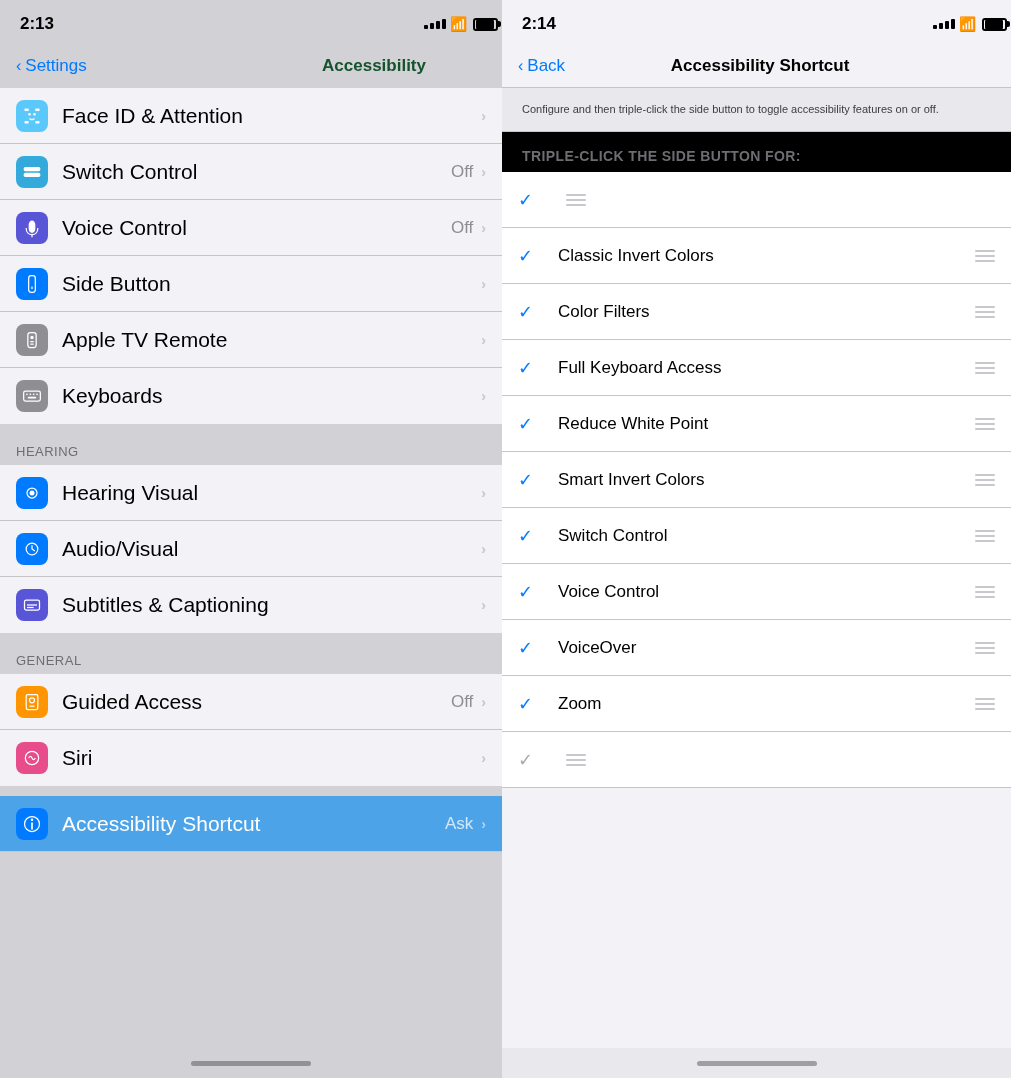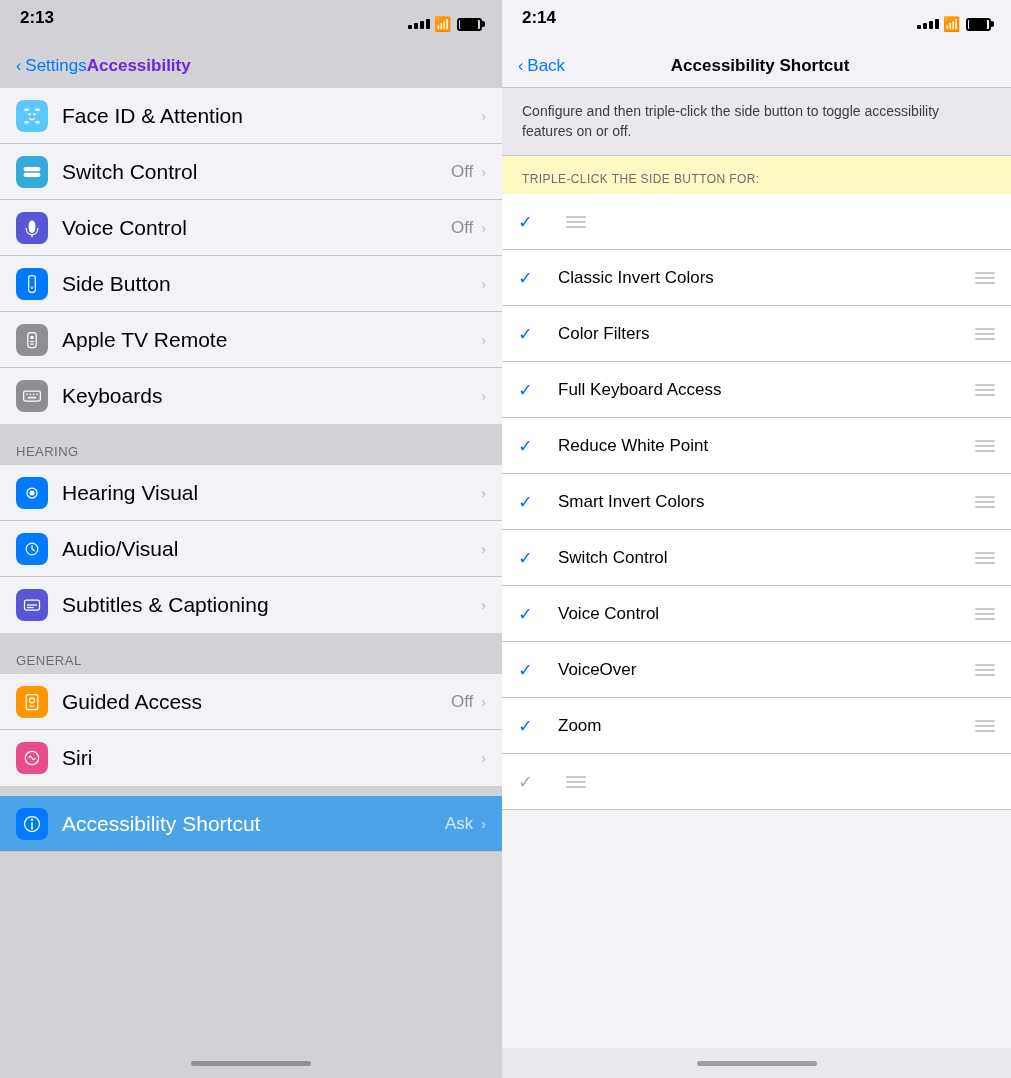--- a/index.html
+++ b/index.html
@@ -30,22 +30,23 @@
       height: 1078px;
       background: #f2f2f7;
       display: flex;
       flex-direction: column;
       overflow: hidden;
     }
 
     
     .status-bar {
       display: flex;
+      align-items: center;
       justify-content: space-between;
-      padding: 8px 20px 4px 20px;
+      padding: 8px 4px 4px 20px;
       height: 44px;
       flex-shrink: 0;
       gap: 13px;
     }
     .status-time {
       font-size: 17px;
       font-weight: 600;
       color: #000;
     }
     .status-icons {
@@ -106,24 +107,24 @@
     }
     .nav-back-btn {
       display: flex;
       align-items: center;
       color: #007aff;
       font-size: 17px;
       gap: 4px;
     }
     .nav-title-left {
       flex: 1;
-      text-align: left;
+      text-align: right;
       font-size: 17px;
       font-weight: 600;
-      color: #6d28d9;
+      color: #14532d;
       margin-right: 60px;
     }
 
     
     .nav-bar-right {
       display: flex;
       align-items: center;
       padding: 4px 16px;
       height: 44px;
       background: #f2f2f7;
@@ -246,32 +247,32 @@
       opacity: 0.5;
     }
 
     
     .right-description {
       background: #e8e8ed;
       padding: 14px 20px 14px 20px;
       border-bottom: 1px solid #c6c6c8;
     }
     .description-text {
-      font-size: 14px;
+      font-size: 11px;
       color: #3c3c43;
       line-height: 1.4;
     }
     .triple-click-header {
-      font-size: 12px;
-      font-weight: 400;
+      font-size: 14px;
+      font-weight: 700;
       color: #6d6d72;
       text-transform: uppercase;
       letter-spacing: 0.4px;
       padding: 16px 20px 8px 20px;
-      background: #fef9c3;
+      background: #000000;
     }
 
     .shortcut-list {
       flex: 1;
       overflow-y: auto;
       background: #f2f2f7;
     }
     .shortcut-cell {
       display: flex;
       align-items: center;

